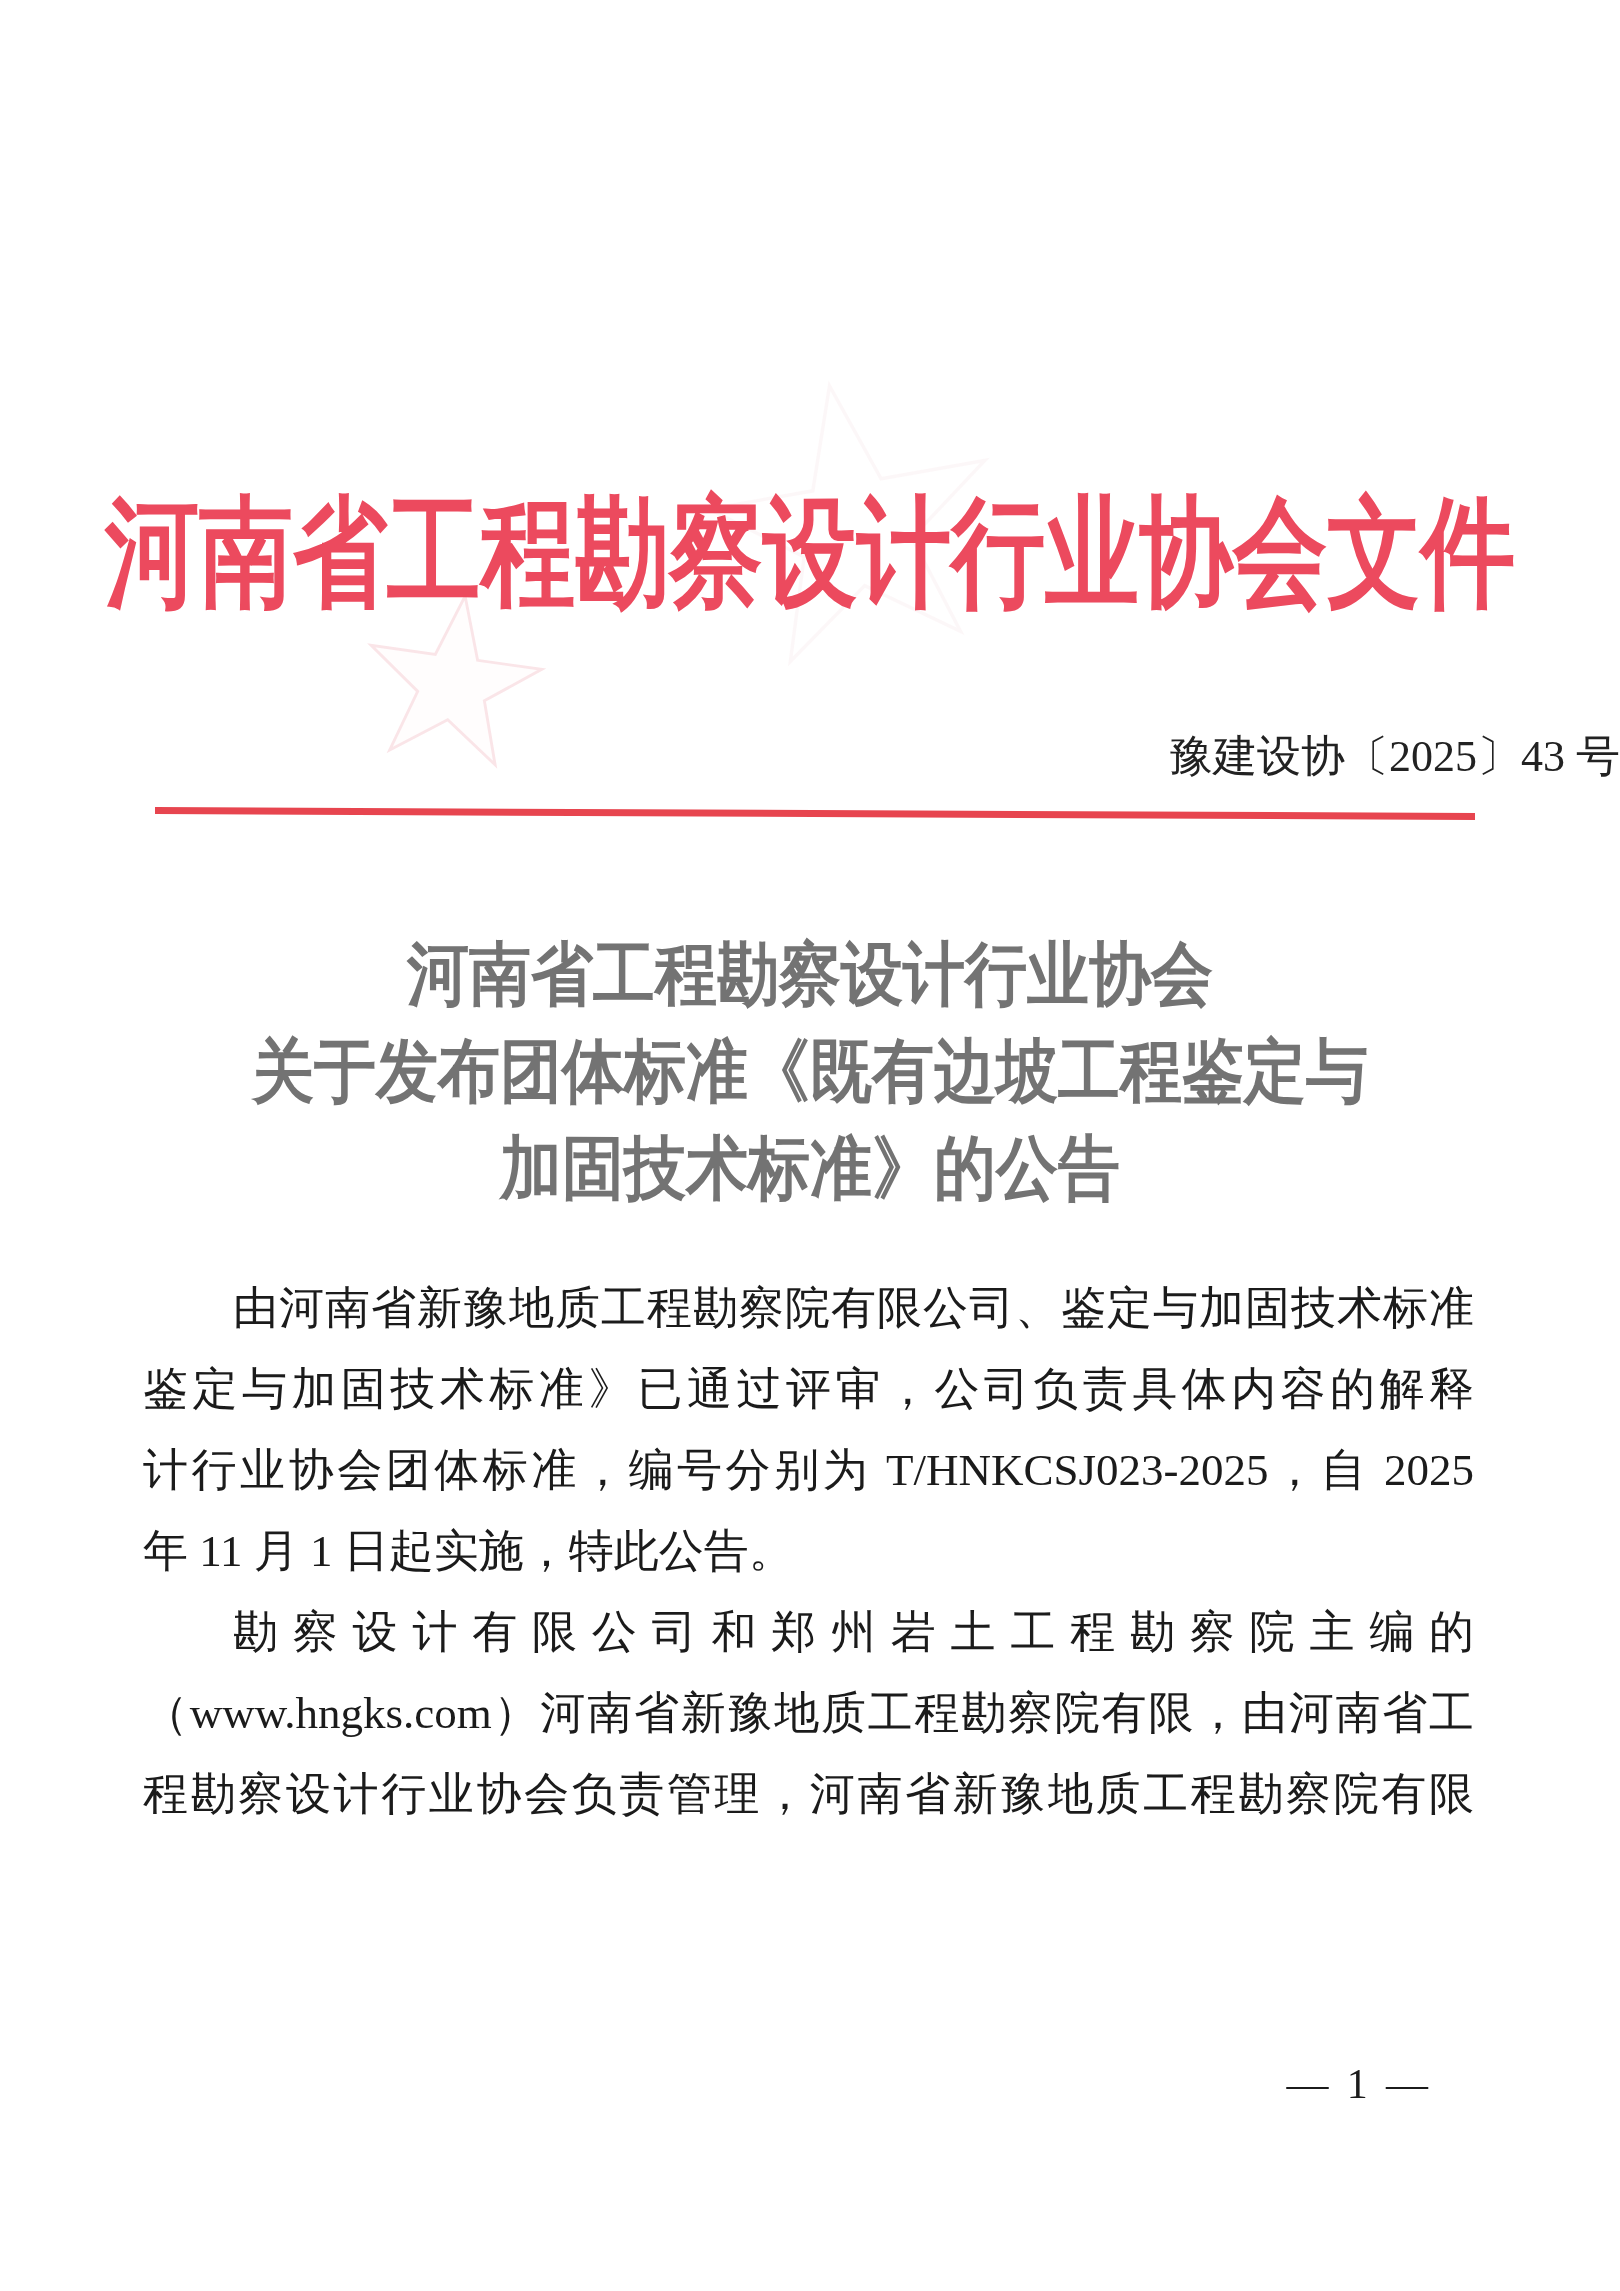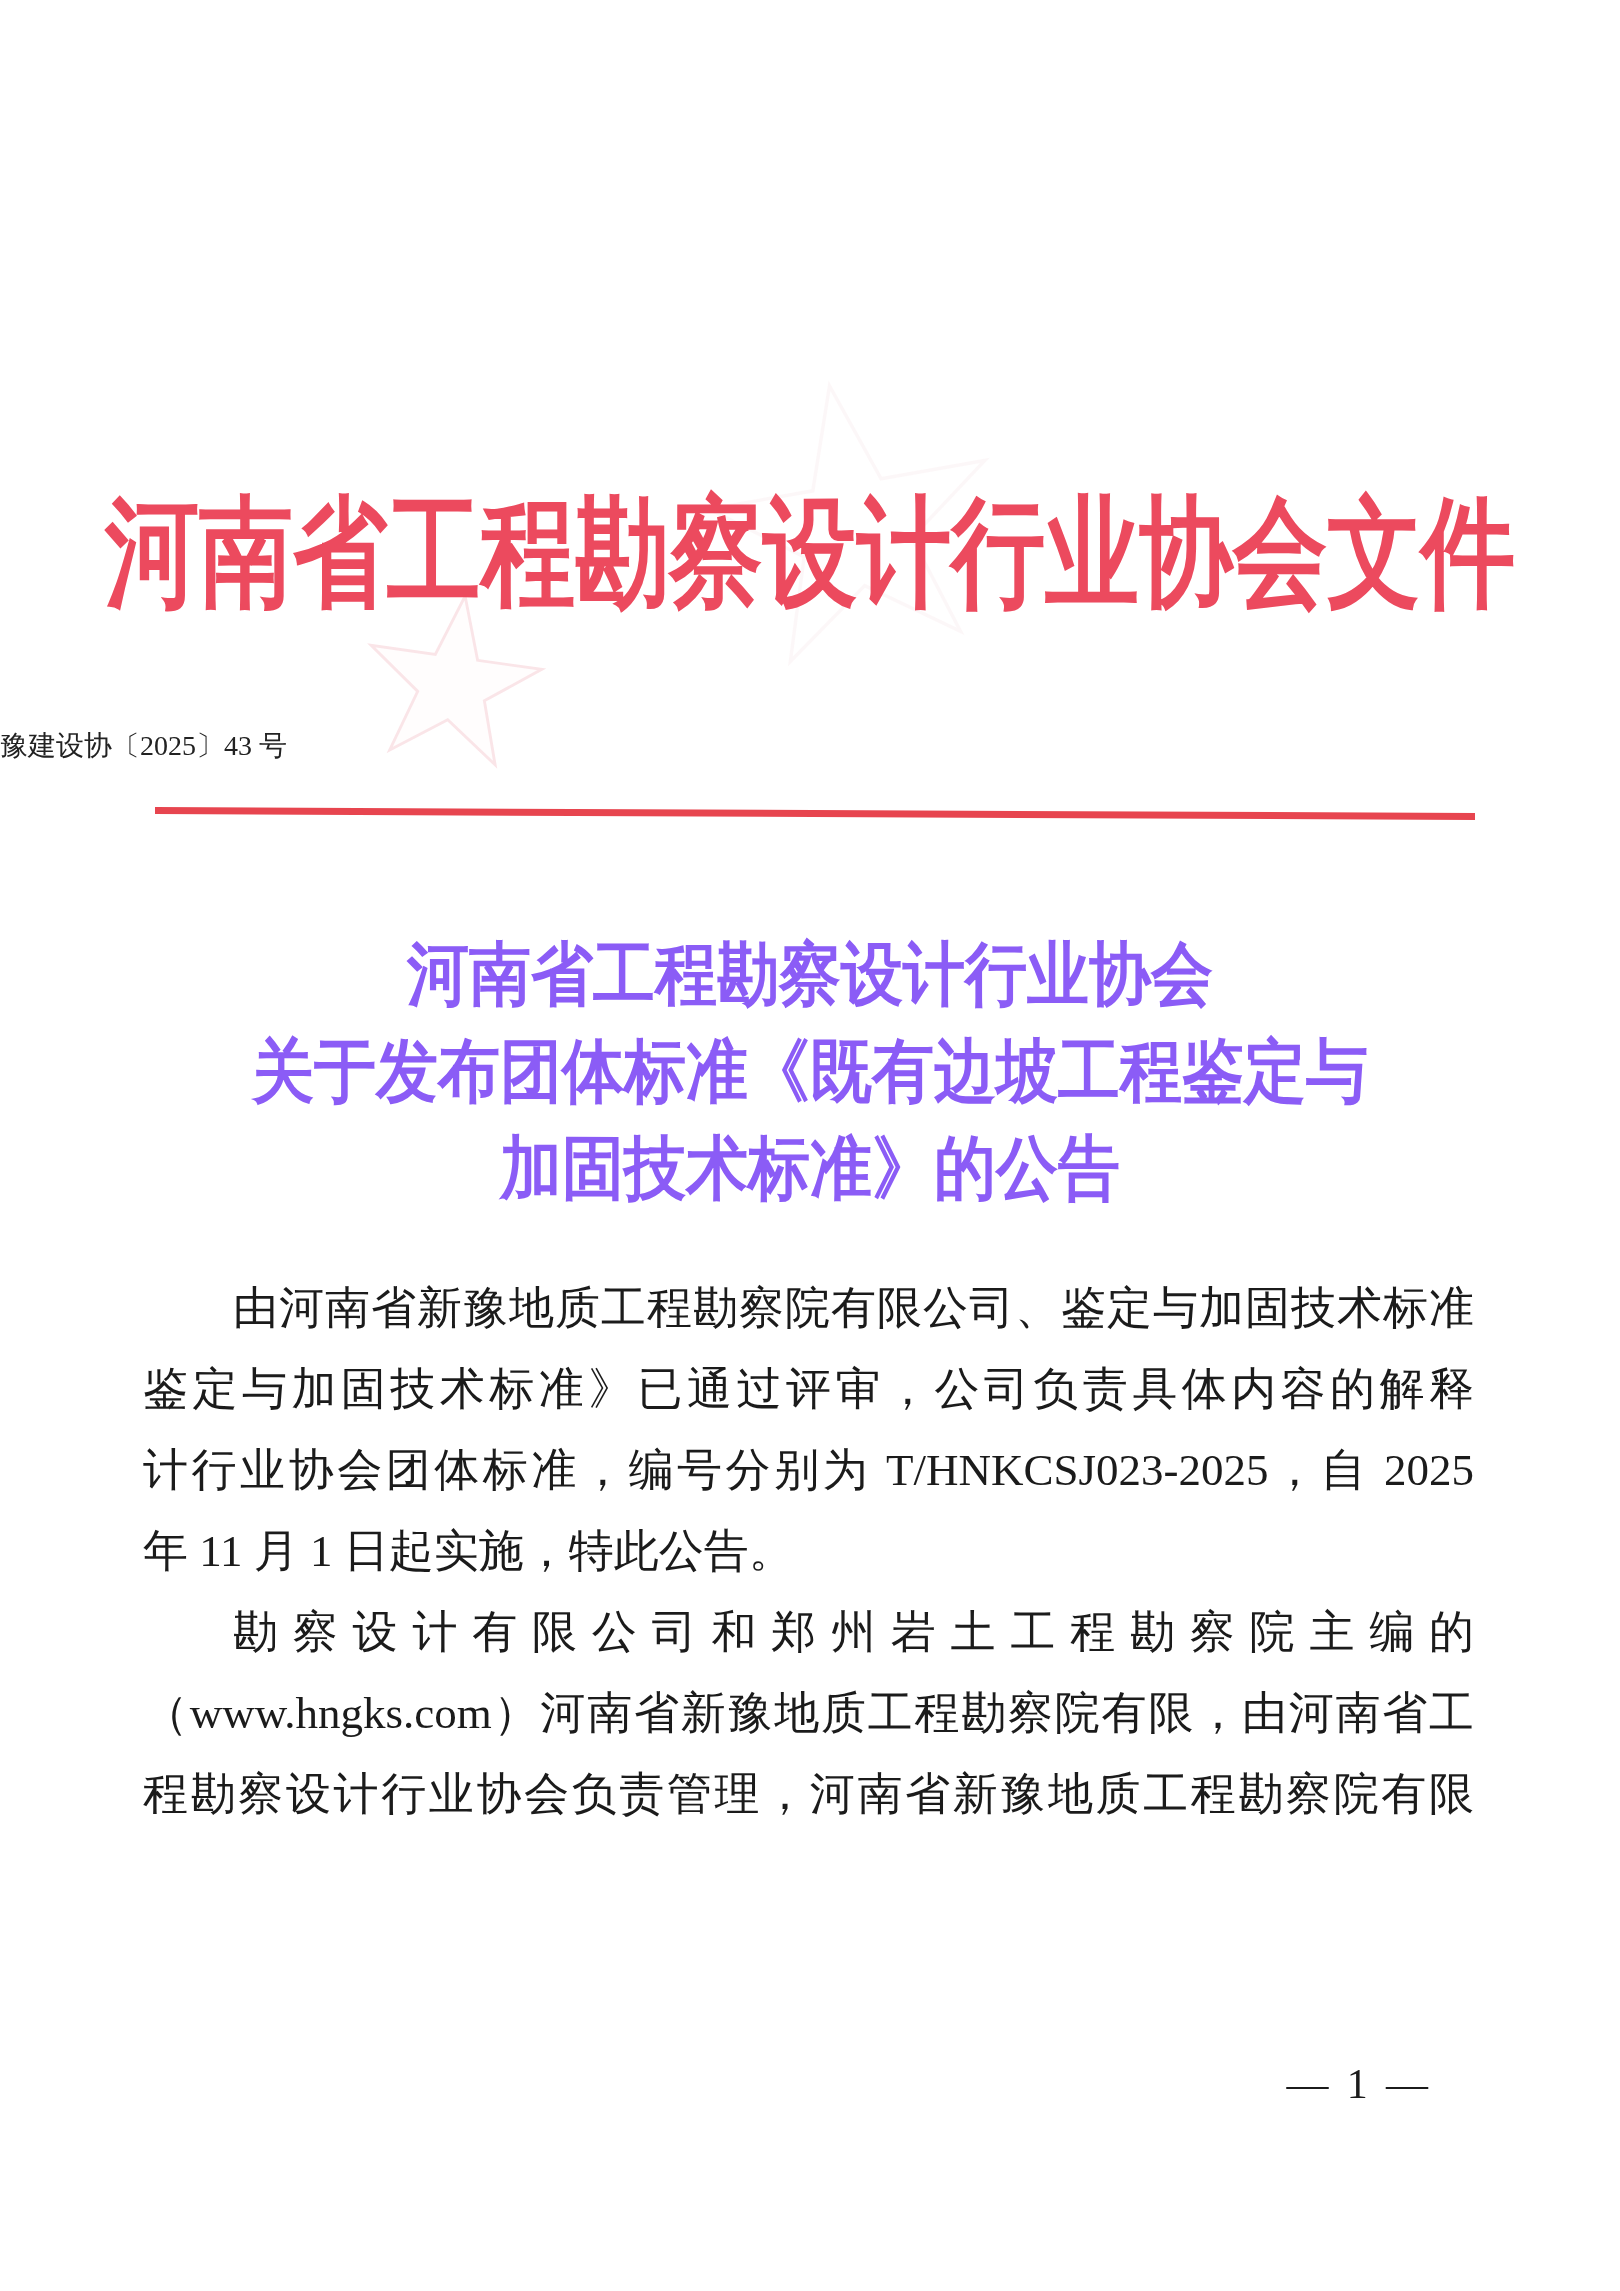--- a/index.html
+++ b/index.html
@@ -49,22 +49,22 @@
     transform: scaleY(1.28);
     transform-origin: center top;
     white-space: nowrap;
     z-index: 1;
   }
   .doc-number {
     position: absolute;
     top: 727px;
     left: 0;
     width: 100%;
-    text-align: left;
-    font-size: 28px;
+    text-align: right;
+    font-size: 44px;
     color: #222222;
     z-index: 1;
   }
   .red-rule {
     position: absolute;
     top: 810px;
     left: 155px;
     width: 1320px;
     height: 6.9px;
     background: #e7454f;
@@ -72,21 +72,21 @@
     z-index: 1;
   }
   .doc-title {
     position: absolute;
     top: 927px;
     left: 0;
     width: 100%;
     text-align: center;
     font-weight: bold;
     font-size: 62px;
-    color: #8b5cf6;
+    color: #737373;
     z-index: 1;
   }
   .doc-title .title-line {
     line-height: 97px;
     transform: scaleY(1.12);
     white-space: nowrap;
   }
   .body-text {
     position: absolute;
     top: 1268px;

